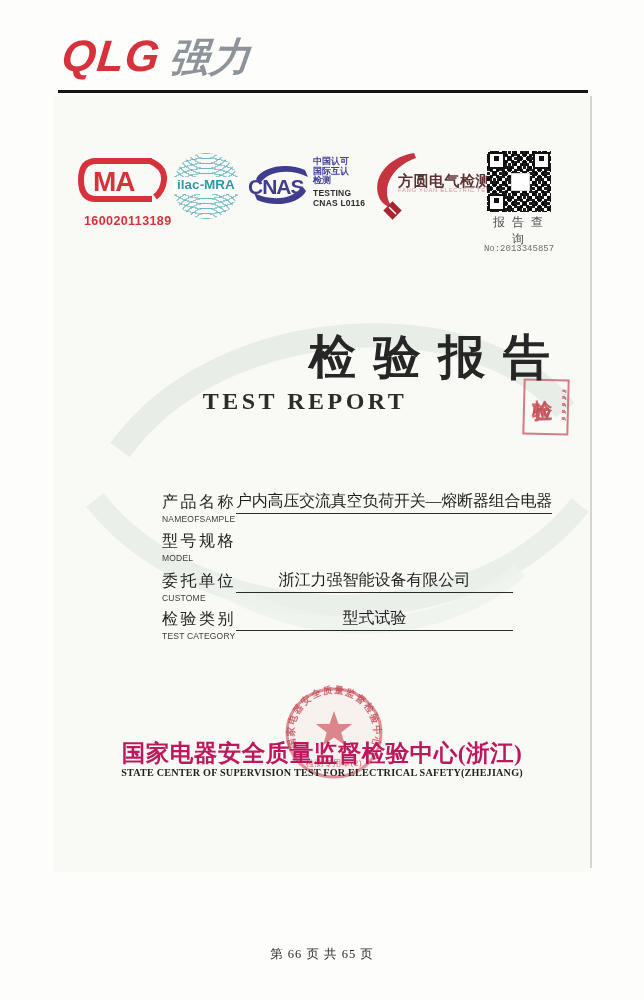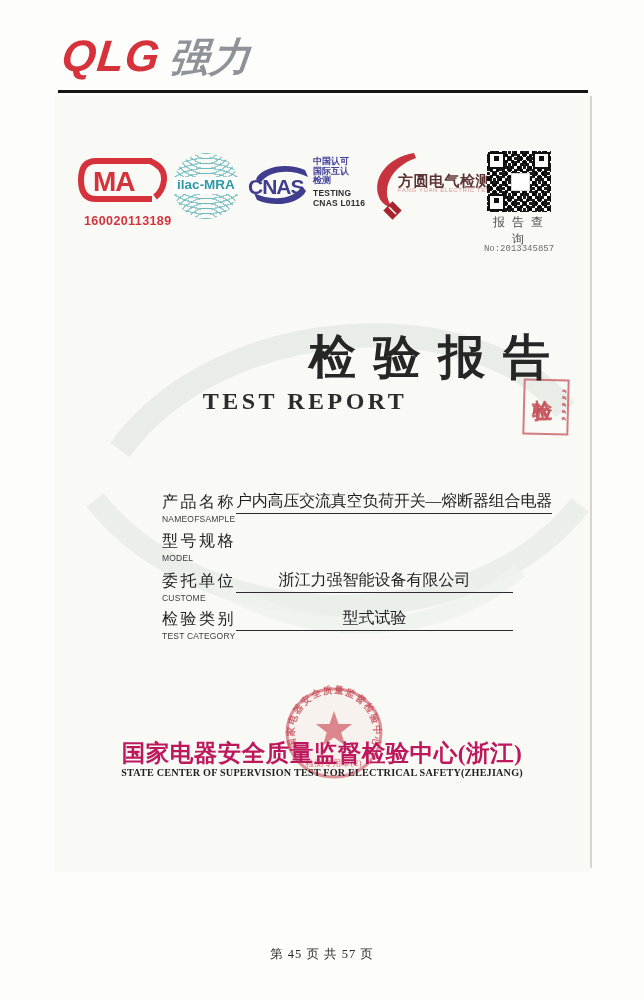--- a/index.html
+++ b/index.html
@@ -184,15 +184,15 @@
     <path id="arcp" d="M14.4,65.7 A40,40 0 1 1 89.6,65.7" fill="none"></path>
     <text font-size="9.5" fill="rgba(194,62,74,0.75)" letter-spacing="1.5" font-weight="bold">
       <textPath href="#arcp" startOffset="50%" text-anchor="middle">国家电器安全质量监督检验中心</textPath>
     </text>
     <text x="52" y="85" font-size="8.5" fill="rgba(200,66,78,0.8)" text-anchor="middle" letter-spacing="0.5">检测专用章(2)</text>
   </svg>
 
   <div class="issuer-cjk">国家电器安全质量监督检验中心(浙江)</div>
   <div class="issuer-en">STATE CENTER OF SUPERVISION TEST FOR ELECTRICAL SAFETY(ZHEJIANG)</div>
 
-  <div class="footer">第 45 页 共 57 页</div>
+  <div class="footer">第 66 页 共 65 页</div>
 
 </div>
 
 </body></html>

